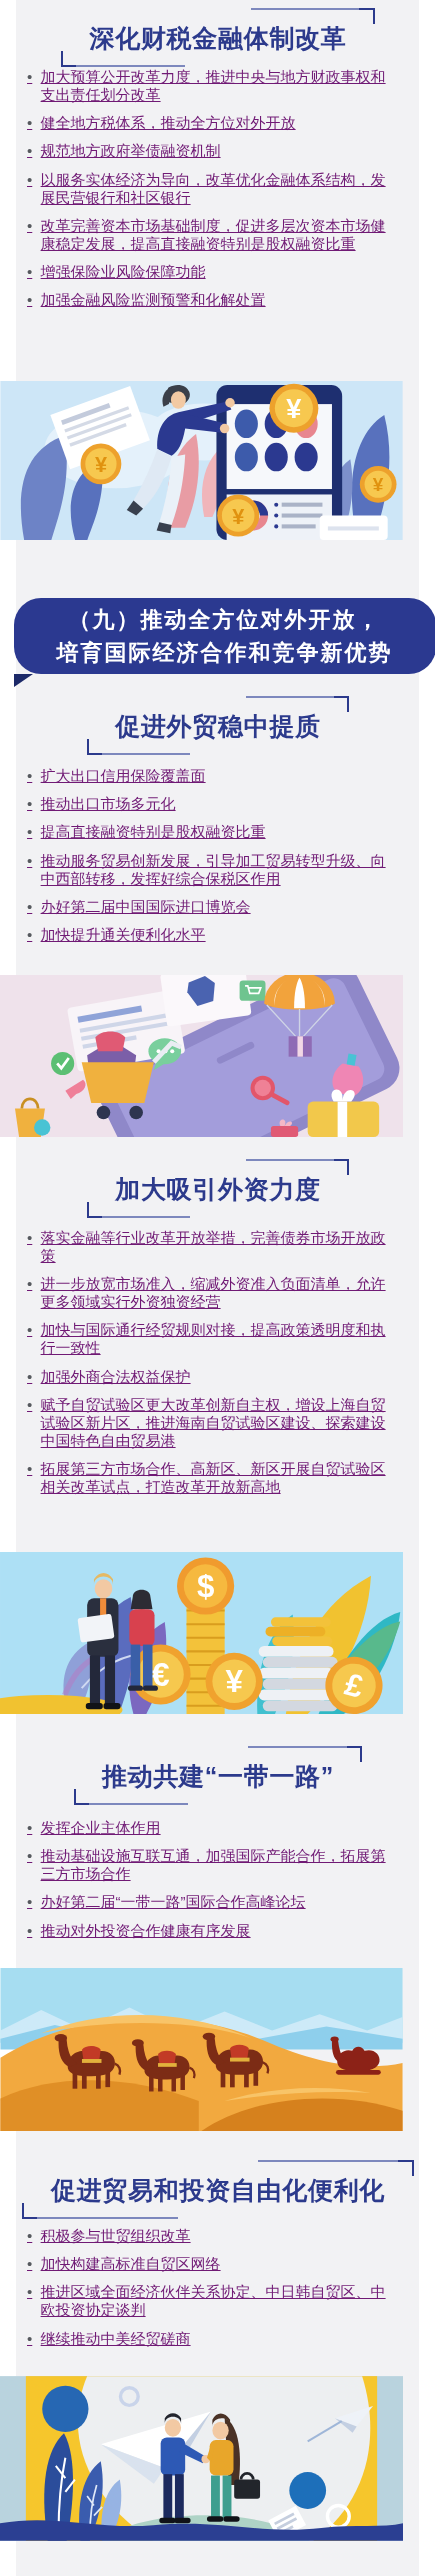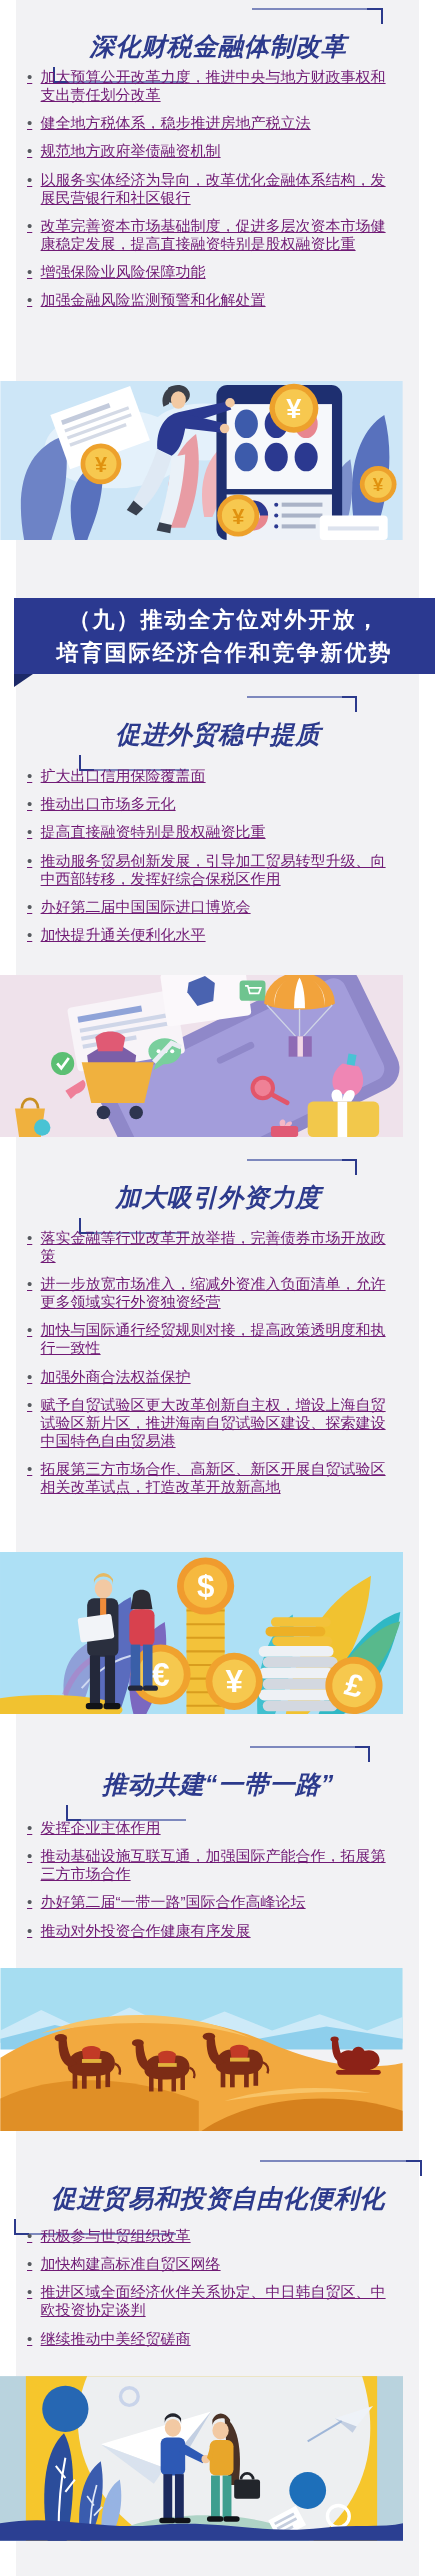--- a/index.html
+++ b/index.html
@@ -3,39 +3,39 @@
 <meta charset="utf-8">
 <style>
   html,body{margin:0;padding:0;background:#ffffff;}
   body{font-family:"Liberation Sans","DejaVu Sans",sans-serif;}
   .page{position:relative;width:436px;height:2576px;background:#ffffff;overflow:hidden;}
   .content-col{position:absolute;left:16.3px;top:0;width:403px;height:2576px;background:#f2f2f4;}
 
   
   .sec-head{position:absolute;left:0;right:0;display:flex;justify-content:center;}
   .t-wrap{position:relative;padding:8.2px 4.1px;}
-  .t-wrap h2{margin:12px;font-size:25px;line-height:1.2;font-weight:bold;color:#2c3a8c;letter-spacing:0.7px;white-space:nowrap;font-style:italic;}
+  .t-wrap h2{margin:4px;font-size:25px;line-height:1.2;font-weight:bold;color:#2c3a8c;letter-spacing:0.7px;white-space:nowrap;}
   .corner{position:absolute;width:13.6px;height:13.6px;}
   .c-tr{top:-2.7px;right:-20.4px;border-top:2.7px solid #2c3a8c;border-right:2.7px solid #2c3a8c;}
   .c-bl{bottom:-1.4px;left:-20.4px;border-bottom:2.7px solid #2c3a8c;border-left:2.7px solid #2c3a8c;}
   .dline{position:absolute;height:1.4px;background:#7d88bd;width:40%;}
   .l-top{top:-2.7px;right:-5.4px;}
   .l-bot{bottom:-1.4px;left:-5.4px;}
 
   
   .bullets{position:absolute;left:0;right:0;margin:0;padding:0 40px 0 27px;list-style:none;}
   .bullets li{display:flex;margin:0 0 10.2px 0;color:#701a75;font-size:15px;line-height:18px;text-decoration:underline;}
   .bullets .dot{flex:0 0 13.6px;}
   .bullets .dot::before{content:"•";font-size:15px;color:#56595e;}
   .bullets .txt{flex:1;}
 
   
   .banner{position:absolute;left:13.6px;top:598px;width:422px;height:76px;background:#2b3990;
     display:flex;flex-direction:column;justify-content:center;align-items:center;
-    color:#ffffff;font-weight:bold;font-size:22px;line-height:1.5;letter-spacing:2px;}
+    color:#ffffff;font-weight:bold;font-size:22px;line-height:1.5;letter-spacing:2px;border-radius:27px;}
   .banner .fold{position:absolute;left:0;top:100%;width:0;height:0;
     border-top:13.6px solid #1c2968;border-right:19px solid transparent;}
 
   .illus{position:absolute;left:0;right:0;}
   .illus svg{display:block;width:403px;}
 </style>
 </head>
 <body>
 
 <div class="page">
@@ -53,21 +53,21 @@
 
   <ul class="bullets" style="top:68px">
 
       <li>
         <span class="dot"></span>
         <span class="txt">加大预算公开改革力度，推进中央与地方财政事权和支出责任划分改革</span>
       </li>
 
       <li>
         <span class="dot"></span>
-        <span class="txt">健全地方税体系，稳步推进房地产税立法</span>
+        <span class="txt">健全地方税体系，推动全方位对外开放</span>
       </li>
 
       <li>
         <span class="dot"></span>
         <span class="txt">规范地方政府举债融资机制</span>
       </li>
 
       <li>
         <span class="dot"></span>
         <span class="txt">以服务实体经济为导向，改革优化金融体系结构，发展民营银行和社区银行</span>

